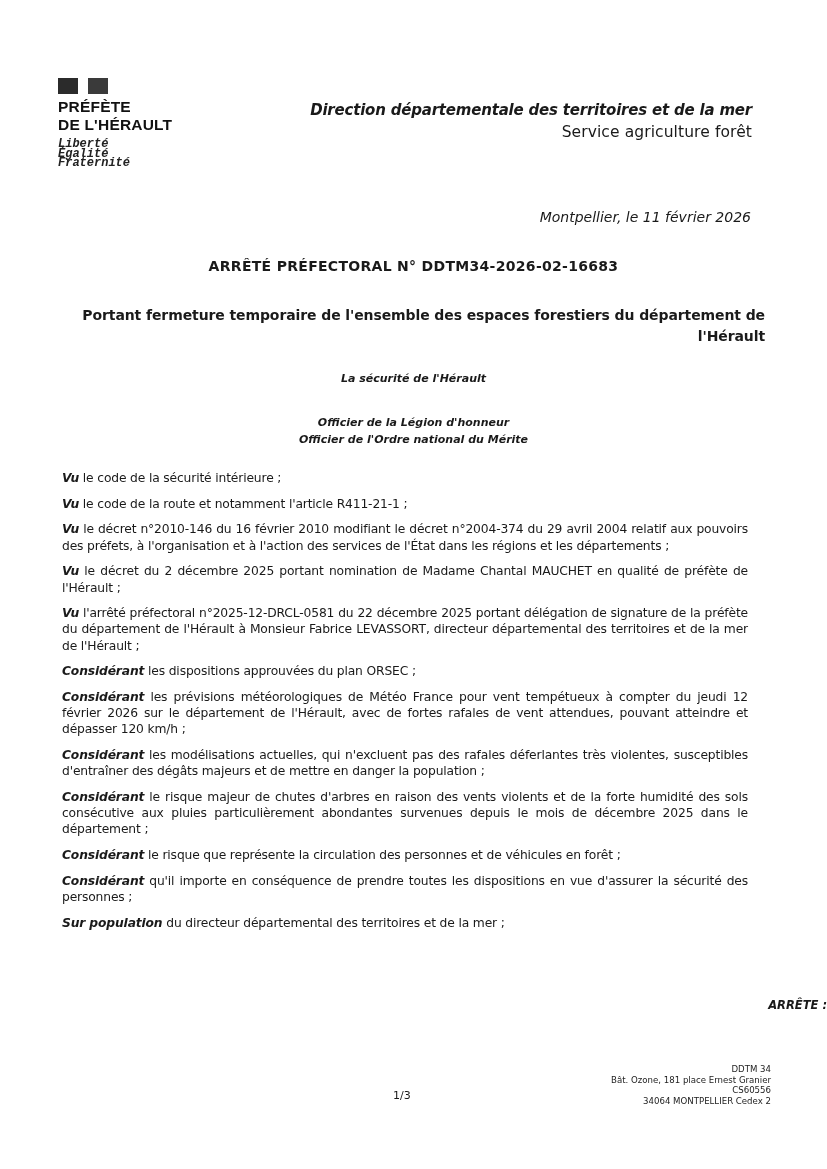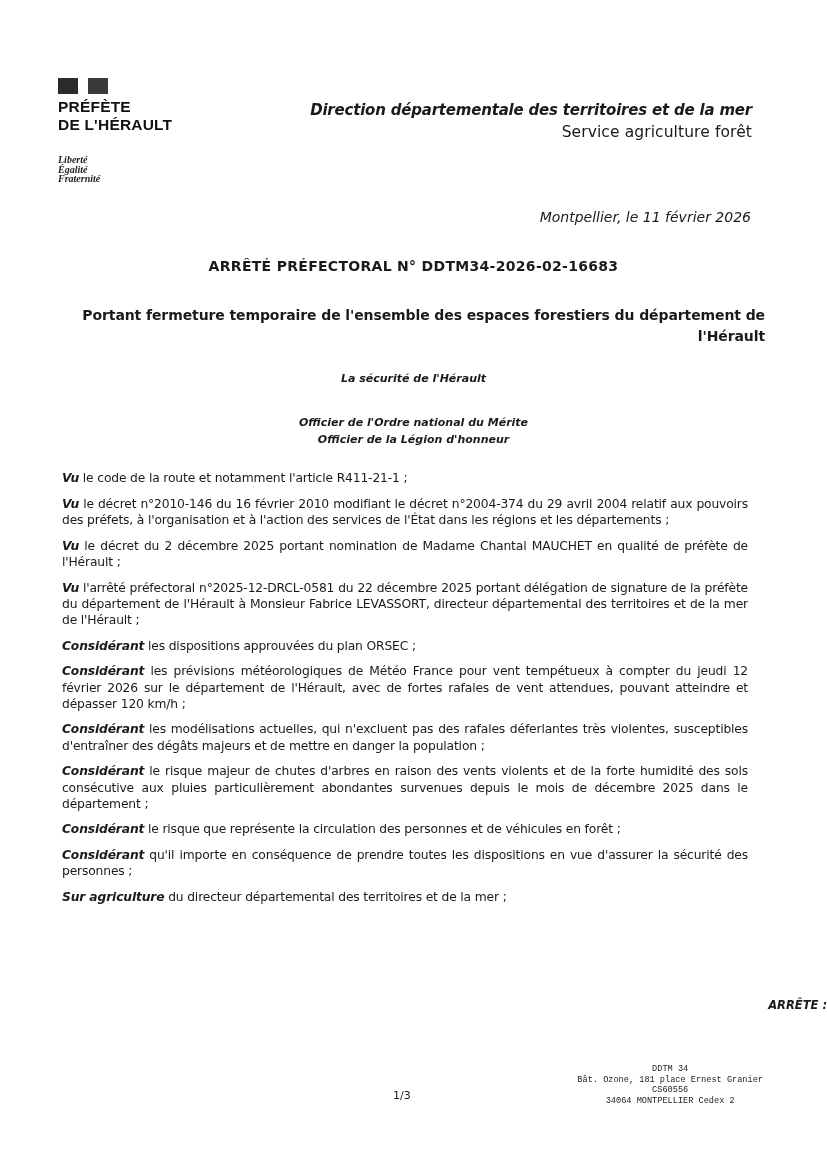--- a/index.html
+++ b/index.html
@@ -6,35 +6,35 @@
     body {
       width: 827px; height: 1169px; position: relative; overflow: hidden;
       font-family: "DejaVu Sans", sans-serif; color: #1a1a1a;
     }
     .logo { position: absolute; left: 58px; top: 78px; width: 140px; }
     .flag { display: flex; gap: 2px; margin-bottom: 4px; margin-left: 0; }
     .flag .blk { width: 20px; height: 16px; background: #2b2b2b; }
     .flag .blk.r { width: 20px; background: #3a3a3a; }
     .flag .mid { width: 6px; height: 16px; background: #fff; }
     .prefete { font-family: Liberation Sans, sans-serif; font-weight: bold; font-size: 15.5px; line-height: 18px; letter-spacing: 0.2px; color: #111; }
-    .motto { font-family: Liberation Serif, serif; font-style: italic; font-weight: bold; font-size: 10px; line-height: 9.5px; margin-top: 21px; color: #222; }
+    .motto { font-family: Liberation Mono, monospace; font-style: italic; font-weight: bold; font-size: 12px; line-height: 9.5px; margin-top: 6px; color: #222; }
     .direction { position: absolute; right: 75px; top: 99px; text-align: right; font-size: 15px; line-height: 22px; }
     .direction .d1 { font-weight: bold; font-style: italic; letter-spacing: -0.2px; }
     .direction .d2 { font-size: 15.5px; letter-spacing: 0.1px; }
     .date { position: absolute; right: 76px; top: 209px; font-size: 14px; font-weight: normal; font-style: italic; }
     .arrete-title { position: absolute; left: 0; width: 827px; top: 258px; text-align: center; font-size: 14px; font-weight: bold; letter-spacing: 0.3px; }
     .subtitle { position: absolute; left: 60px; width: 705px; top: 305px; text-align: right; font-size: 14px; font-weight: bold; line-height: 21px; letter-spacing: -0.1px; }
     .prefete-line { position: absolute; left: 0; width: 827px; top: 372px; text-align: center; font-size: 11px; font-weight: bold; font-style: italic; }
     .honors { position: absolute; left: 0; width: 827px; top: 414px; text-align: center; font-size: 11px; font-weight: bold; font-style: italic; line-height: 17px; }
     .body { position: absolute; left: 62px; width: 686px; top: 470px; font-size: 12.3px; line-height: 16.2px; }
     .body p { margin: 0 0 9.5px 0; text-align: justify; letter-spacing: -0.15px; }
     .body p b { font-style: italic; }
     .conclude { position: absolute; left: 0; width: 827px; top: 998px; text-align: right; font-size: 11.5px; font-weight: bold; font-style: italic; }
     .page-num { position: absolute; left: 393px; top: 1089px; font-size: 11px; }
-    .address { position: absolute; right: 64px; top: 1064px; text-align: center; font-size: 8.6px; line-height: 10.5px; color: #222; font-family: Liberation Mono, monospace; }
+    .address { position: absolute; right: 56px; top: 1064px; text-align: right; font-size: 8.6px; line-height: 10.5px; color: #222; }
   </style>
 </head>
 <body>
 
 <div class="logo">
   <div class="flag">
     <div class="blk"></div>
       <div class="mid"></div>
       <div class="blk r"></div>
   </div>
@@ -52,36 +52,37 @@
   <div class="d2">Service agriculture forêt</div>
 </div>
 
 <div class="date">Montpellier, le 11 février 2026</div>
 
 <div class="arrete-title">ARRÊTÉ PRÉFECTORAL N° DDTM34-2026-02-16683</div>
 <div class="subtitle">Portant fermeture temporaire de l'ensemble des espaces forestiers du département de l'Hérault</div>
 
 <div class="prefete-line">La sécurité de l'Hérault</div>
 <div class="honors">
+  <div>Officier de la Légion d'honneur</div>
   <div>Officier de l'Ordre national du Mérite</div>
-  <div>Officier de la Légion d'honneur</div>
 </div>
 
 <div class="body">
+  <p><b>Vu</b><span> le code de la sécurité intérieure ;</span></p>
   <p><b>Vu</b><span> le code de la route et notamment l'article R411-21-1 ;</span></p>
   <p><b>Vu</b><span> le décret n°2010-146 du 16 février 2010 modifiant le décret n°2004-374 du 29 avril 2004 relatif aux pouvoirs des préfets, à l'organisation et à l'action des services de l'État dans les régions et les départements ;</span></p>
   <p><b>Vu</b><span> le décret du 2 décembre 2025 portant nomination de Madame Chantal MAUCHET en qualité de préfète de l'Hérault ;</span></p>
   <p><b>Vu</b><span> l'arrêté préfectoral n°2025-12-DRCL-0581 du 22 décembre 2025 portant délégation de signature de la préfète du département de l'Hérault à Monsieur Fabrice LEVASSORT, directeur départemental des territoires et de la mer de l'Hérault ;</span></p>
   <p><b>Considérant</b><span> les dispositions approuvées du plan ORSEC ;</span></p>
   <p><b>Considérant</b><span> les prévisions météorologiques de Météo France pour vent tempétueux à compter du jeudi 12 février 2026 sur le département de l'Hérault, avec de fortes rafales de vent attendues, pouvant atteindre et dépasser 120 km/h ;</span></p>
   <p><b>Considérant</b><span> les modélisations actuelles, qui n'excluent pas des rafales déferlantes très violentes, susceptibles d'entraîner des dégâts majeurs et de mettre en danger la population ;</span></p>
   <p><b>Considérant</b><span> le risque majeur de chutes d'arbres en raison des vents violents et de la forte humidité des sols consécutive aux pluies particulièrement abondantes survenues depuis le mois de décembre 2025 dans le département ;</span></p>
   <p><b>Considérant</b><span> le risque que représente la circulation des personnes et de véhicules en forêt ;</span></p>
   <p><b>Considérant</b><span> qu'il importe en conséquence de prendre toutes les dispositions en vue d'assurer la sécurité des personnes ;</span></p>
-  <p><b>Sur agriculture</b><span> du directeur départemental des territoires et de la mer ;</span></p>
+  <p><b>Sur population</b><span> du directeur départemental des territoires et de la mer ;</span></p>
 </div>
 
 <div class="conclude">ARRÊTE :</div>
 
 <div class="page-num">1/3</div>
 <div class="address">
   <div>DDTM 34</div>
   <div>Bât. Ozone, 181 place Ernest Granier</div>
   <div>CS60556</div>
   <div>34064 MONTPELLIER Cedex 2</div>

